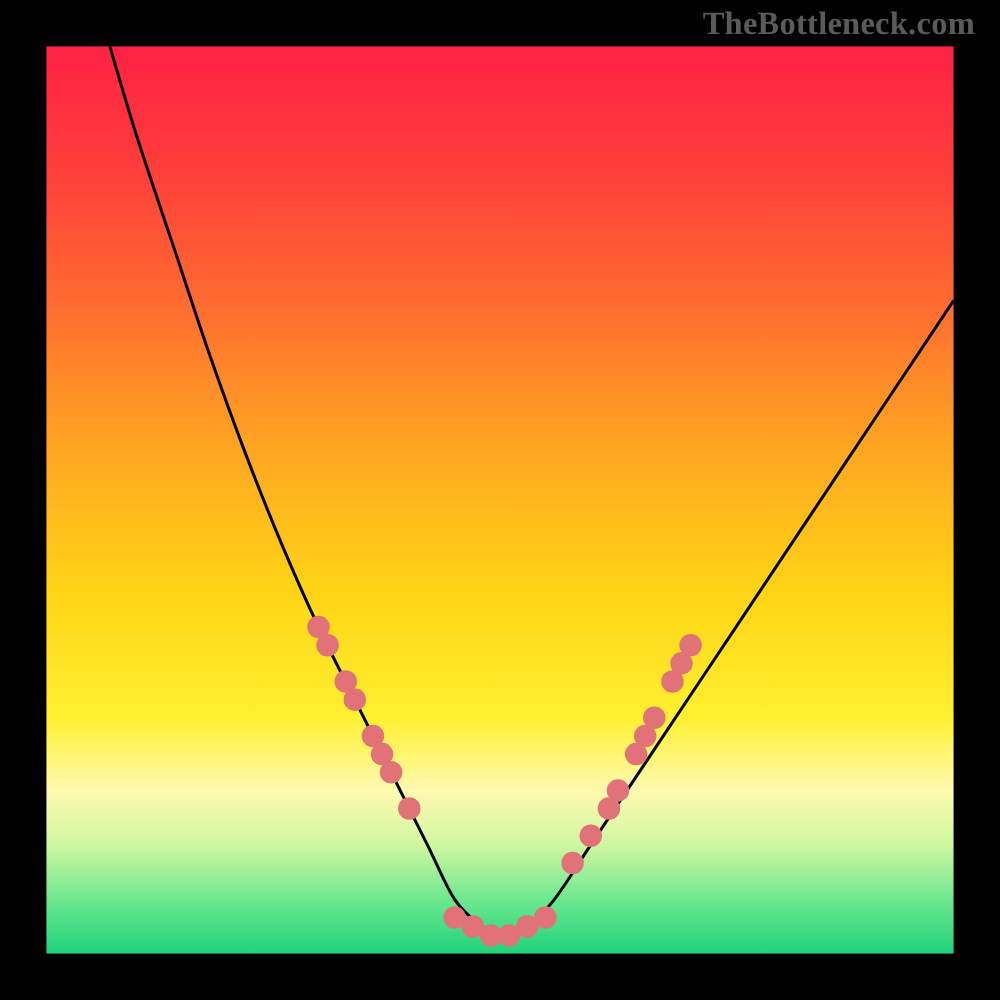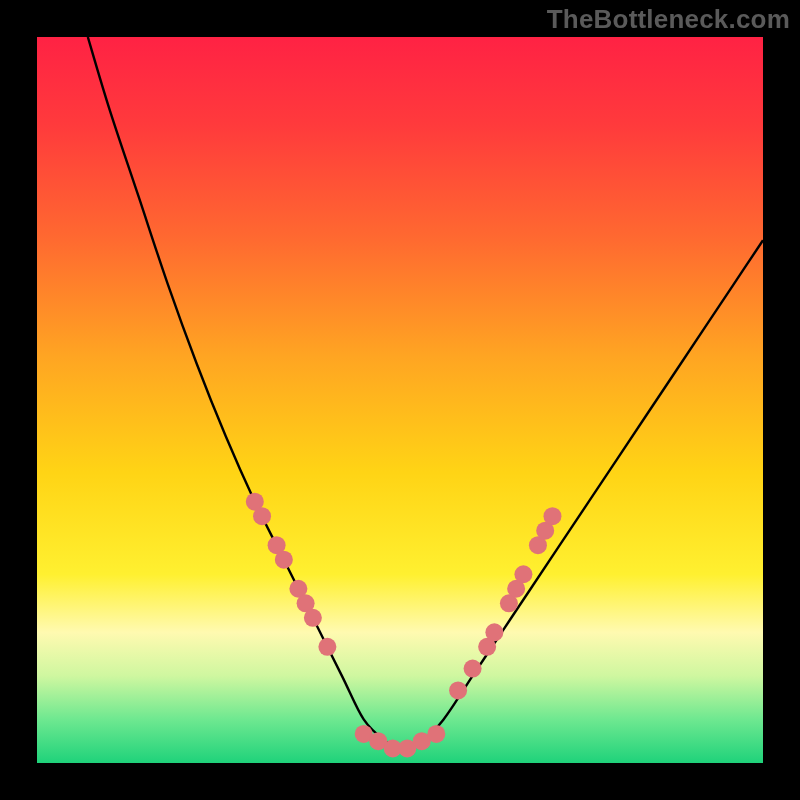--- a/index.html
+++ b/index.html
@@ -6,22 +6,22 @@
   html, body { width: 800px; height: 800px; overflow: hidden; background: #000; }
   .frame {
     position: relative;
     width: 800px;
     height: 800px;
     background: #000;
   }
   .watermark {
     position: absolute;
     top: 4px;
-    right: 10px;
-    font-family: Liberation Sans, sans-serif;
+    right: 20px;
+    font-family: Liberation Serif, serif;
     font-size: 26px;
     font-weight: 600;
     color: #5a5a5a;
     letter-spacing: 0.2px;
     z-index: 10;
   }
   .plot {
     position: absolute;
     top: 37px;
     left: 37px;

